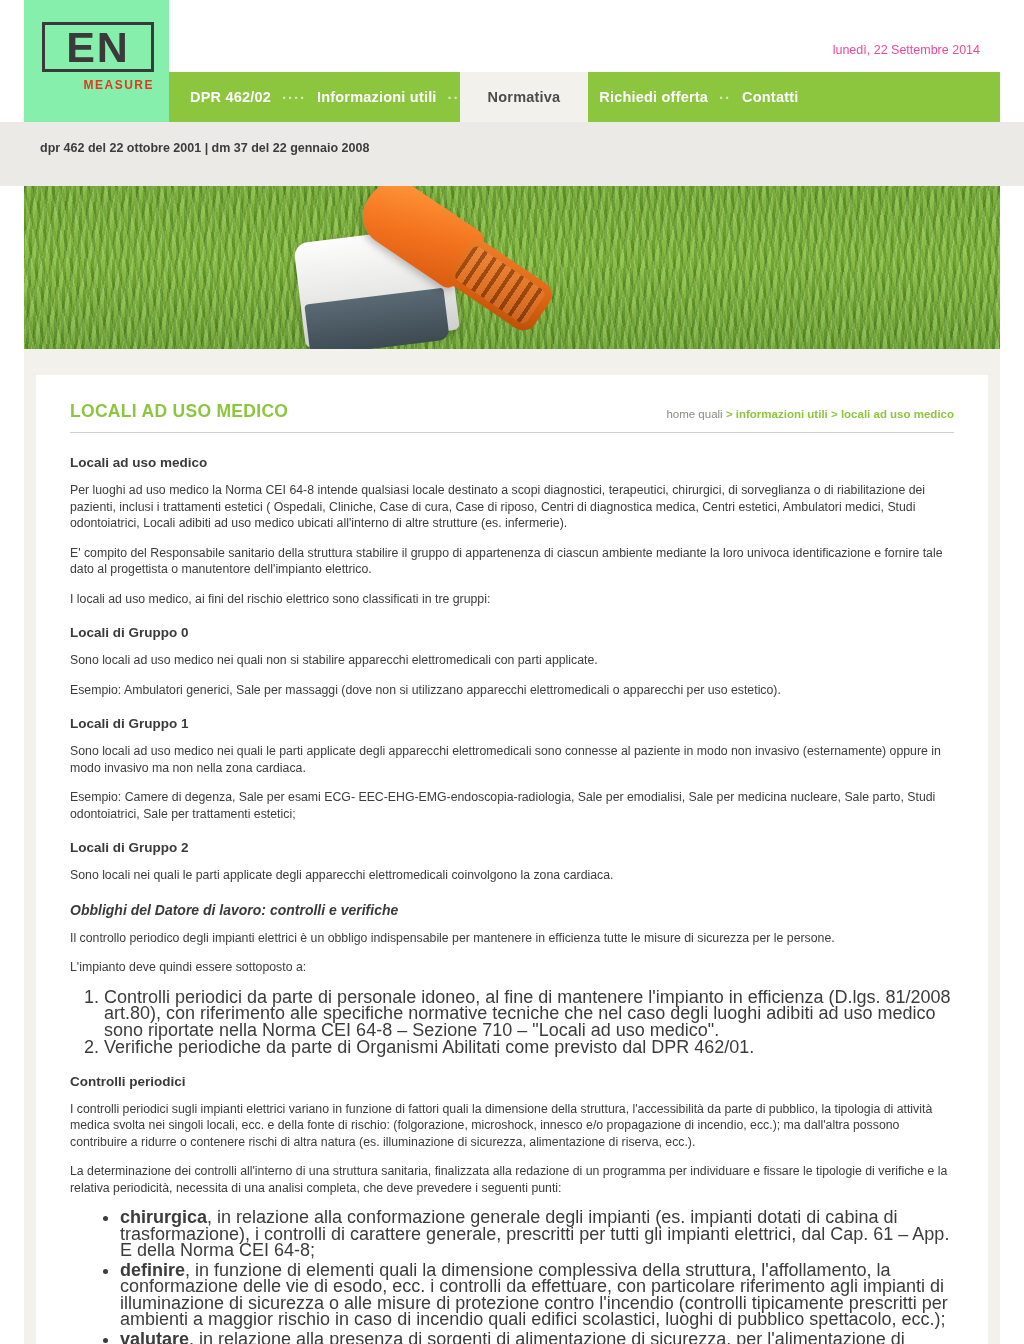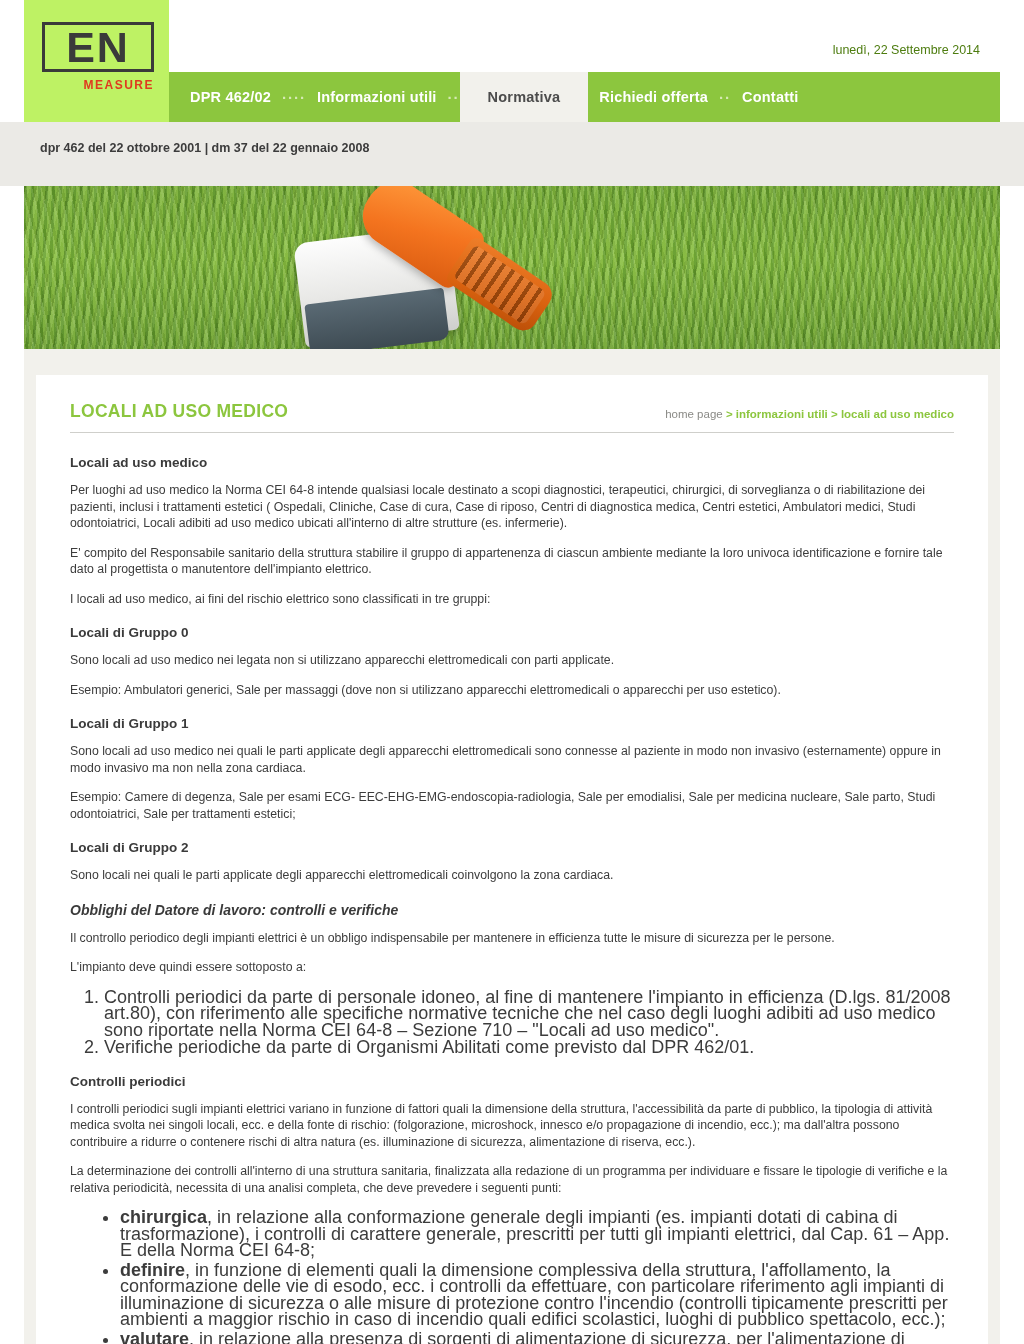--- a/index.html
+++ b/index.html
@@ -15,21 +15,21 @@
   
   .header {
     position: relative;
     height: 122px;
     background: #ffffff;
   }
   .logo-box {
     position: absolute;
     left: 24px; top: 0;
     width: 145px; height: 122px;
-    background: #bef264;
+    background: #86efac;
     z-index: 5;
     border-right: 0;
   }
   .logo-inner {
     position: absolute;
     left: 18px; top: 22px;
     width: 112px; height: 62px;
   }
   .logo-en {
     font-family: "Liberation Sans", sans-serif;
@@ -56,21 +56,21 @@
     text-align: right;
     font-size: 12px;
     font-weight: bold;
     letter-spacing: 1.5px;
     color: #e03a1f;
   }
   .date-line {
     position: absolute;
     right: 44px; top: 43px;
     font-size: 12.5px;
-    color: #4d7c0f;
+    color: #ec4899;
   }
   .greenband {
     position: absolute;
     left: 24px; right: 24px;
     top: 72px; height: 50px;
     background: #8cc63e;
   }
   .greenband-white {
     position: absolute;
     left: 0; top: 0; width: 145px; height: 50px;
@@ -299,32 +299,32 @@
       </div>
     </div>
   </div>
 
   <div class="content-wrap">
     <div class="content">
 
       <div class="title-row">
         <h1 class="page-title">LOCALI AD USO MEDICO</h1>
         <div class="breadcrumb">
-          <span class="crumb-home">home page</span>
+          <span class="crumb-home">home quali</span>
           <span class="crumb-link">&gt; informazioni utili &gt; locali ad uso medico</span>
         </div>
       </div>
 
       <h2 class="sec">Locali ad uso medico</h2>
       <p class="body">Per luoghi ad uso medico la Norma CEI 64-8 intende qualsiasi locale destinato a scopi diagnostici, terapeutici, chirurgici, di sorveglianza o di riabilitazione dei pazienti, inclusi i trattamenti estetici ( Ospedali, Cliniche, Case di cura, Case di riposo, Centri di diagnostica medica, Centri estetici, Ambulatori medici, Studi odontoiatrici, Locali adibiti ad uso medico ubicati all'interno di altre strutture (es. infermerie).</p>
       <p class="body">E' compito del Responsabile sanitario della struttura stabilire il gruppo di appartenenza di ciascun ambiente mediante la loro univoca identificazione e fornire tale dato al progettista o manutentore dell'impianto elettrico.</p>
       <p class="body">I locali ad uso medico, ai fini del rischio elettrico sono classificati in tre gruppi:</p>
 
       <h2 class="sec">Locali di Gruppo 0</h2>
-      <p class="body">Sono locali ad uso medico nei legata non si utilizzano apparecchi elettromedicali con parti applicate.</p>
+      <p class="body">Sono locali ad uso medico nei quali non si stabilire apparecchi elettromedicali con parti applicate.</p>
       <p class="body">Esempio: Ambulatori generici, Sale per massaggi (dove non si utilizzano apparecchi elettromedicali o apparecchi per uso estetico).</p>
 
       <h2 class="sec">Locali di Gruppo 1</h2>
       <p class="body">Sono locali ad uso medico nei quali le parti applicate degli apparecchi elettromedicali sono connesse al paziente in modo non invasivo (esternamente) oppure in modo invasivo ma non nella zona cardiaca.</p>
       <p class="body">Esempio: Camere di degenza, Sale per esami ECG- EEC-EHG-EMG-endoscopia-radiologia, Sale per emodialisi, Sale per medicina nucleare, Sale parto, Studi odontoiatrici, Sale per trattamenti estetici;</p>
 
       <h2 class="sec">Locali di Gruppo 2</h2>
       <p class="body">Sono locali nei quali le parti applicate degli apparecchi elettromedicali coinvolgono la zona cardiaca.</p>
 
       <h2 class="sec italic">Obblighi del Datore di lavoro: controlli e verifiche</h2>

